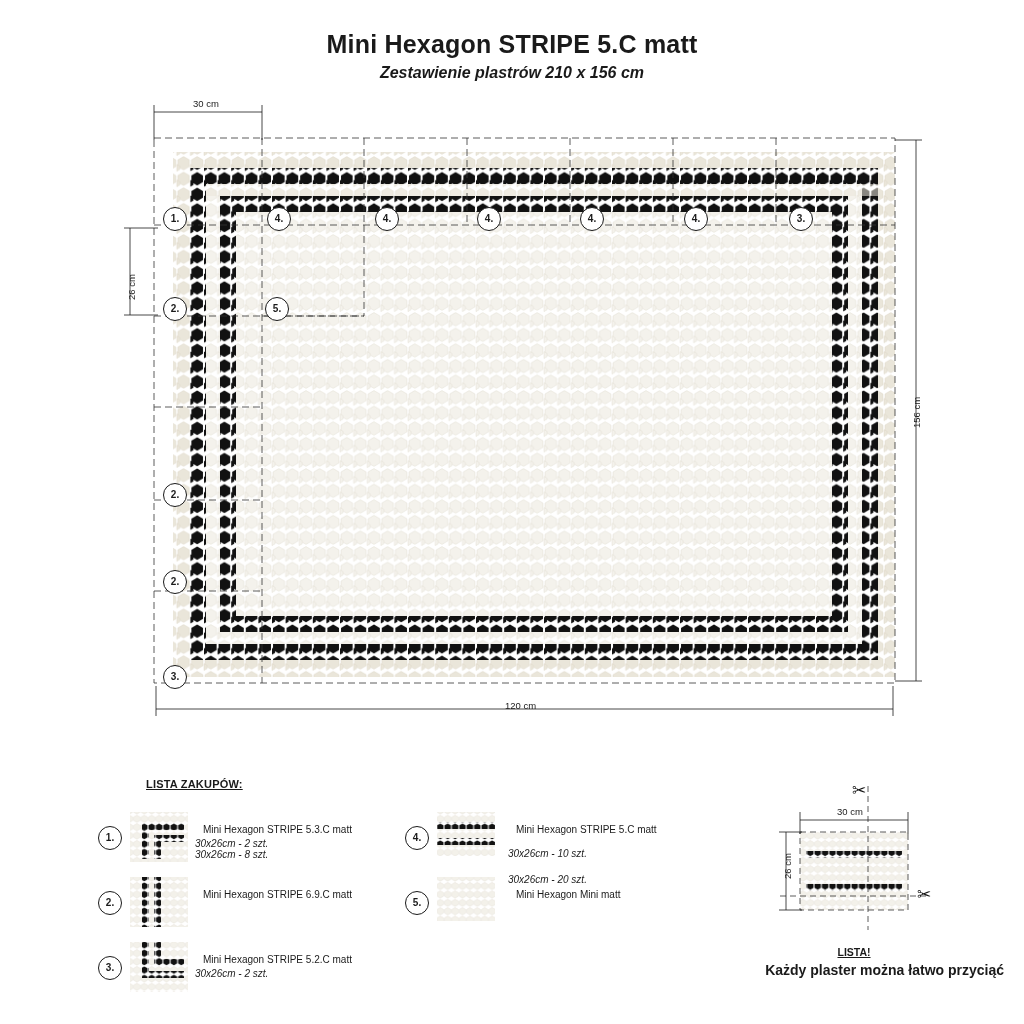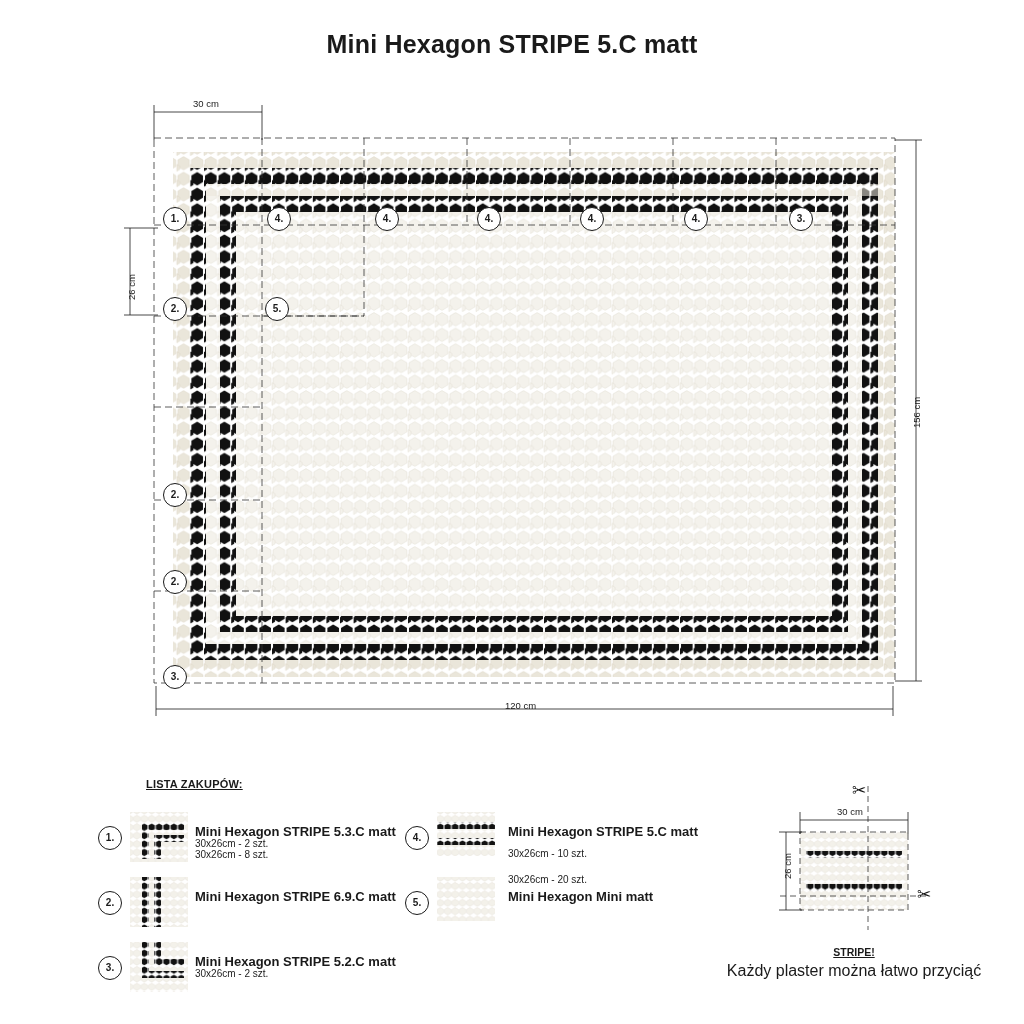--- a/index.html
+++ b/index.html
@@ -41,38 +41,39 @@
   
   .list-title{
     position:absolute;left:146px;top:778px;font-size:11px;font-weight:bold;
     text-decoration:underline;letter-spacing:.2px;
   }
   .li-badge{
     position:absolute;width:22px;height:22px;border-radius:50%;
     border:1.1px solid #1a1a1a;background:#fff;
     font-size:10px;font-weight:bold;line-height:21px;text-align:center;
   }
-  .li-name{position:absolute;font-size:13px;font-weight:bold;white-space:nowrap;}
-  .li-qty{position:absolute;font-size:10px;color:#222;white-space:nowrap;text-align:center;}
+  .li-name{position:absolute;font-size:10px;font-weight:normal;white-space:nowrap;margin-left:8px;}
+  .li-qty{position:absolute;font-size:10px;font-style:italic;color:#222;white-space:nowrap;text-align:center;}
 
   .note-title{
     position:absolute;width:300px;text-align:center;font-size:10.5px;font-weight:bold;
     text-decoration:underline;
   }
   .note-text{
-    position:absolute;width:300px;text-align:center;font-size:16px;font-weight:normal;
+    position:absolute;width:300px;text-align:right;font-size:14px;font-weight:bold;
   }
   .scissor{position:absolute;font-size:17px;line-height:17px;color:#111;}
 </style>
 </head>
 <body>
 
 <div class="page">
 
   <div class="title">Mini Hexagon STRIPE 5.C matt</div>
+  <div class="subtitle">Zestawienie plastrów 210 x 156 cm</div>
 
   <div class="canvas">
 
     <svg class="vec" viewBox="0 0 1024 1024">
       <defs>
 
         <pattern id="hexWhite" width="13.6" height="15.6" patternUnits="userSpaceOnUse">
           <rect width="13.6" height="15.6" fill="#ffffff"></rect>
           <polygon points="6.8,0.6 12.6,4 12.6,10.6 6.8,14 1,10.6 1,4" fill="#f4f2ec" stroke="#e2ded2" stroke-width="0.5"></polygon>
           <polygon points="0,8.4 3,10.1 3,13.5 0,15.2" fill="#f4f2ec" stroke="#e2ded2" stroke-width="0.5"></polygon>
@@ -247,16 +248,16 @@
   <div class="li-qty" style="left:508px;top:848px;">30x26cm - 10 szt.</div>
 
   <div class="li-badge" style="left:405px;top:891px;">5.</div>
   <div class="li-name" style="left:508px;top:889px;">Mini Hexagon Mini matt</div>
   <div class="li-qty" style="left:508px;top:874px;">30x26cm - 20 szt.</div>
 
   <div class="dimtext" style="left:837px;top:806px;">30 cm</div>
   <div class="dimtext vert" style="left:782px;top:879px;">26 cm</div>
   <div class="scissor" style="left:852px;top:782px;">✂</div>
   <div class="scissor" style="left:917px;top:886px;">✂</div>
-  <div class="note-title" style="left:704px;top:946px;">STRIPE!</div>
+  <div class="note-title" style="left:704px;top:946px;">LISTA!</div>
   <div class="note-text" style="left:704px;top:962px;">Każdy plaster można łatwo przyciąć</div>
 
 </div>
 
 </body></html>

